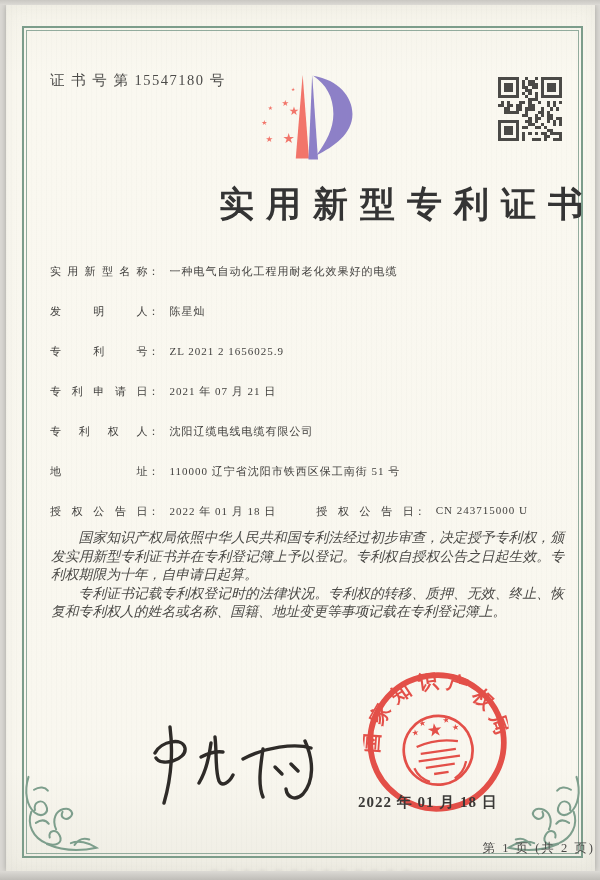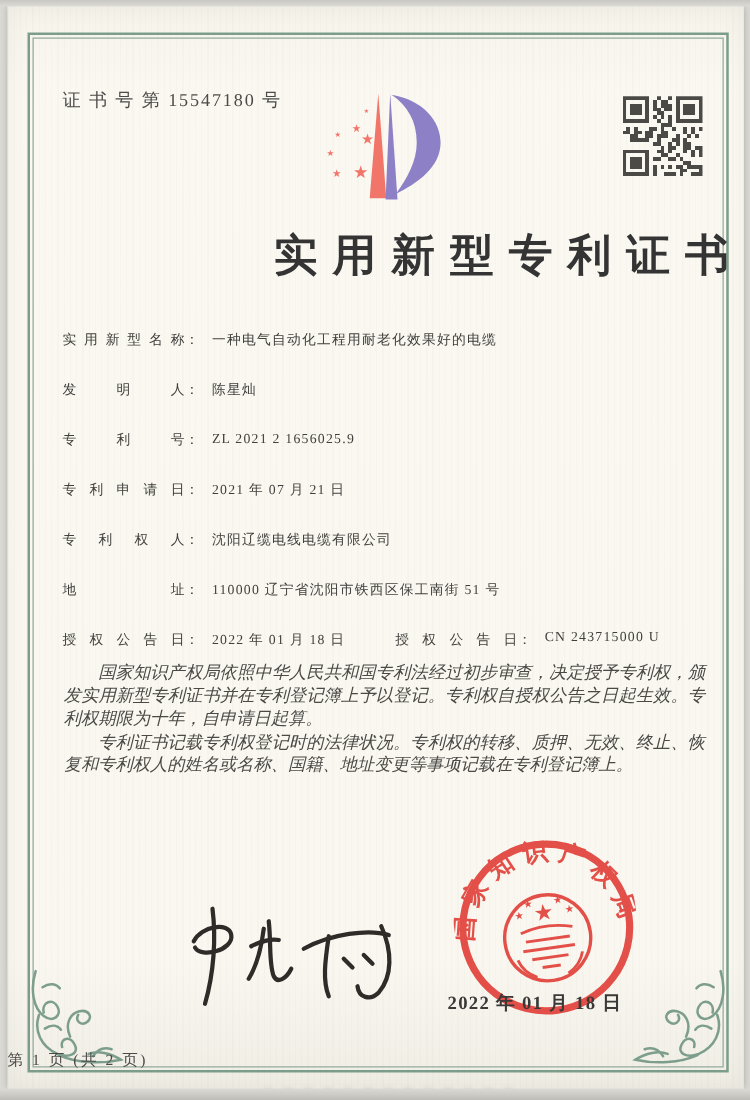--- a/index.html
+++ b/index.html
@@ -61,21 +61,21 @@
   .director div { margin-bottom:7px; }
   .signature { position:absolute; left:133px; top:712px; width:195px; height:92px; }
 
   .seal { position:absolute; left:358px; top:664px; width:146px; height:146px; transform:rotate(-8deg); opacity:0.92; }
   .seal-date {
     position:absolute; left:352px; top:788px; font-size:15px; color:#3a3937;
     letter-spacing:1px; font-weight:600;
   }
 
   .page-num {
-    position:absolute; left:0; right:0; top:835px; text-align:left;
+    position:absolute; left:0; right:0; top:835px; text-align:right;
     font-size:12.5px; color:#4b4a48; letter-spacing:2px;
   }
   .bleed {
     position:absolute; left:205px; top:866px; width:200px; height:7px;
     background:repeating-linear-gradient(90deg, rgba(110,108,104,0.35) 0 7px, transparent 7px 16px);
     filter:blur(2px); opacity:0.5;
   }
   .flourish { position:absolute; width:92px; height:92px; }
   .flourish.bl { left:17px; bottom:15px; }
   .flourish.br { right:13px; bottom:15px; transform:scaleX(-1); }

